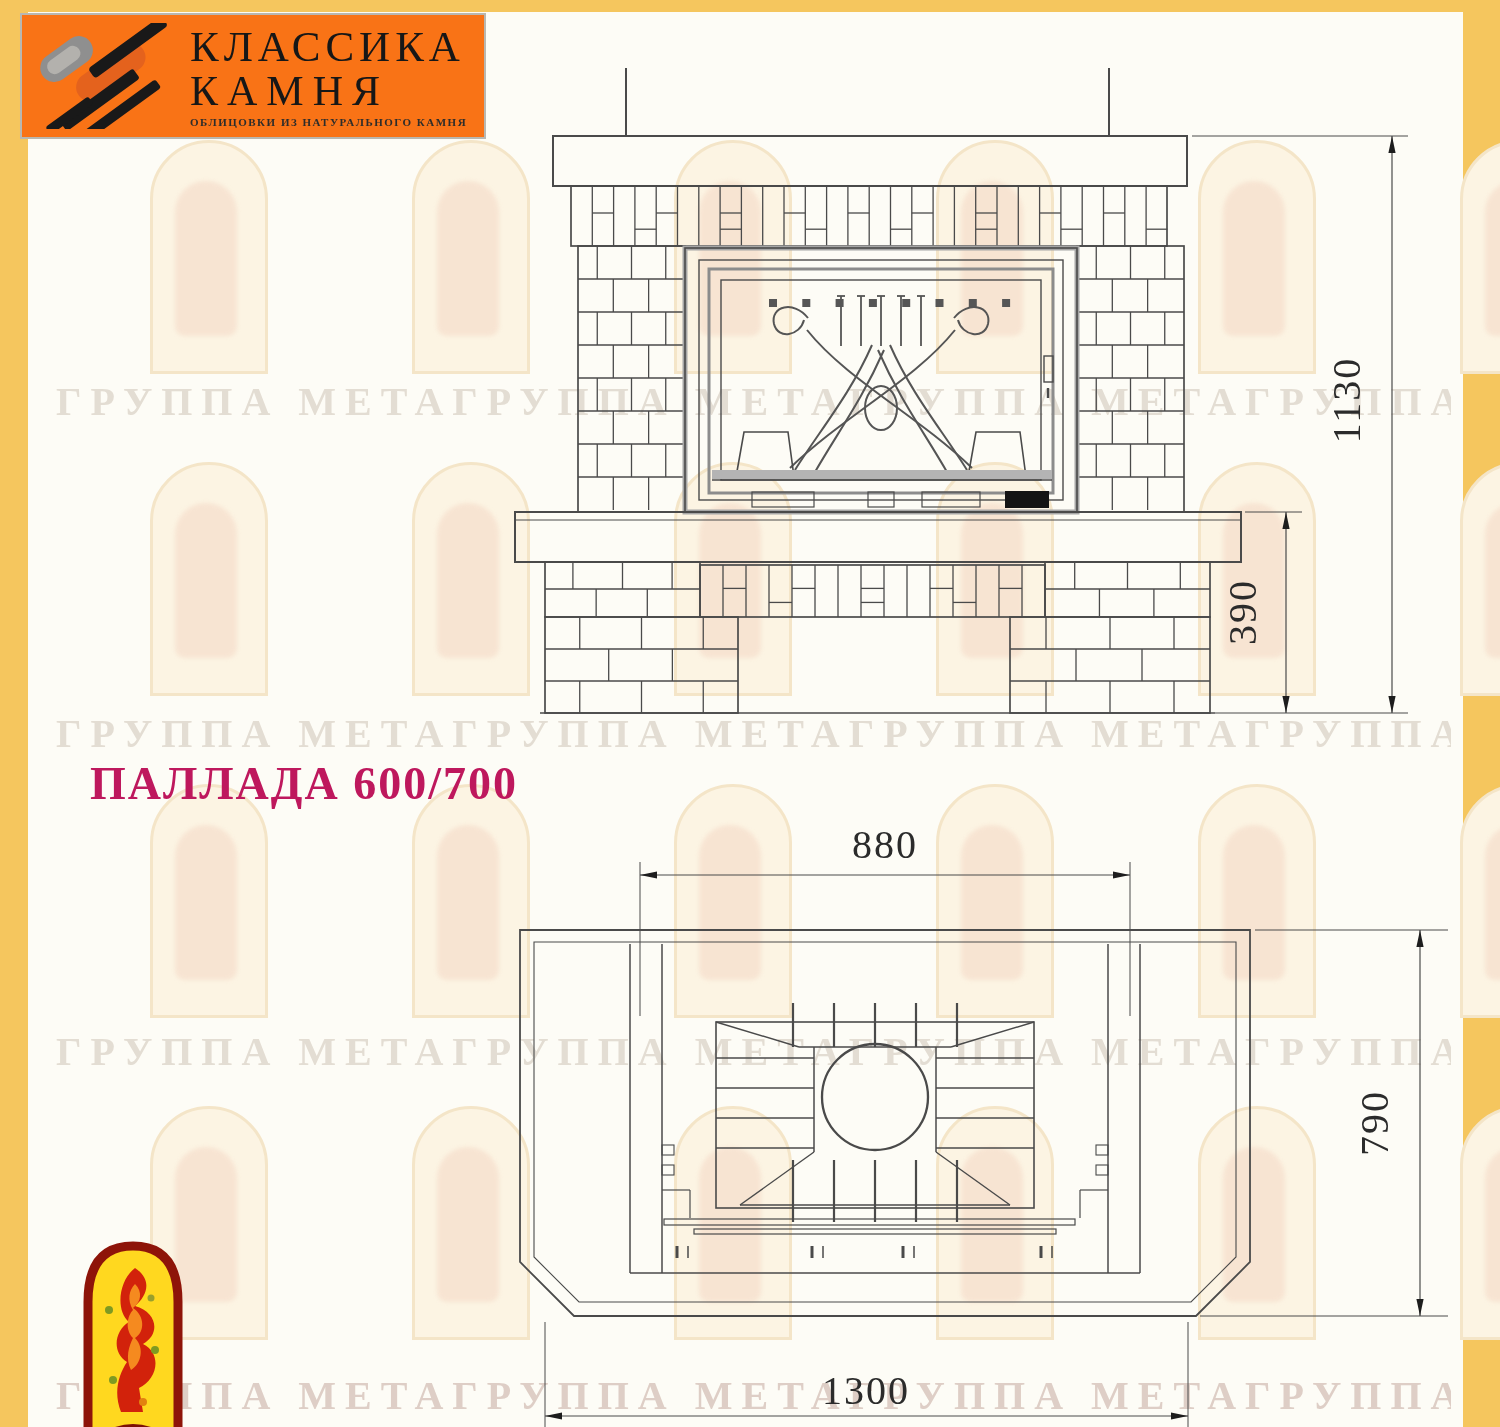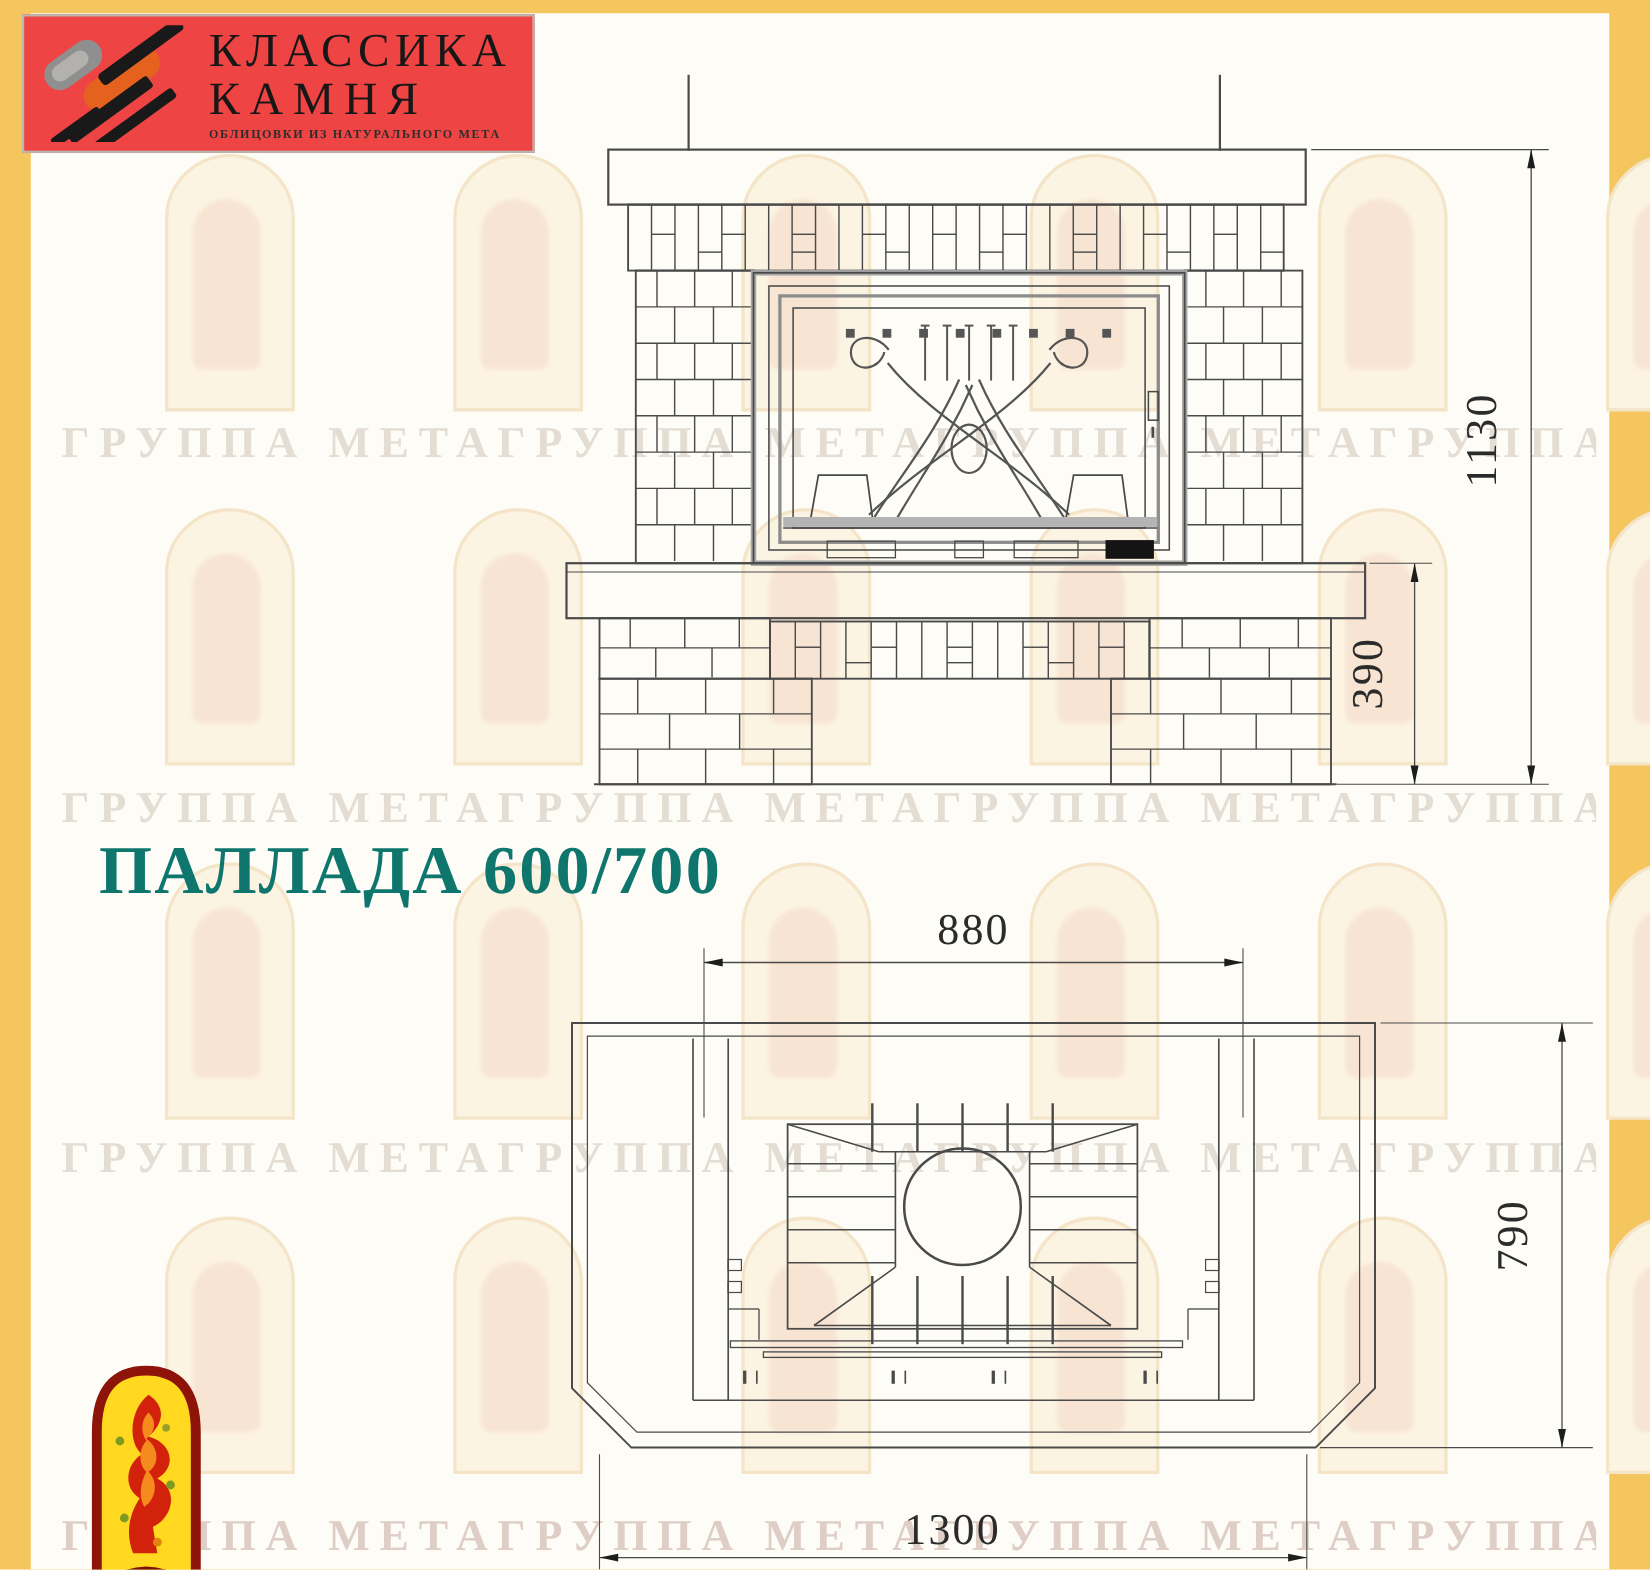--- a/index.html
+++ b/index.html
@@ -9,30 +9,30 @@
   
   .wm{position:absolute;inset:0;z-index:1;}
   .arch{position:absolute;width:112px;height:228px;border:3px solid #f4e5c8;
         border-radius:60px 60px 0 0;background:#fcf4e3;}
   .arch-fig{position:absolute;left:22px;top:38px;width:62px;height:155px;
         border-radius:32px 32px 10px 10px;background:#f6dfcd;opacity:.75;filter:blur(2px);}
   .wm-text{position:absolute;left:28px;width:1395px;white-space:nowrap;overflow:hidden;
         font:700 40px "Liberation Serif",serif;letter-spacing:9px;color:rgba(168,148,130,.30);}
   .wm-text.strong{color:rgba(178,142,132,.42);}
   
-  .brand{position:absolute;left:-8px;top:1px;width:462px;height:122px;background:#ef4444;
+  .brand{position:absolute;left:-8px;top:1px;width:462px;height:122px;background:#f97316;
         border:2px solid #b9b7b0;z-index:3;display:flex;align-items:center;}
   .brand-mark{width:160px;height:106px;flex:0 0 auto;margin-left:6px;}
   .brand-text{margin-left:2px;line-height:1;}
   .brand-l1{font-size:43px;letter-spacing:5px;color:#171717;}
   .brand-l2{font-size:42px;letter-spacing:9px;color:#171717;margin-top:2px;}
   .brand-tag{font:700 11px "Liberation Serif",serif;letter-spacing:1.5px;color:#2e2d2b;margin-top:4px;}
   
-  .title{position:absolute;left:62px;top:745px;z-index:3;font-weight:700;font-size:62px;
-        letter-spacing:2px;color:#0f766e;}
+  .title{position:absolute;left:62px;top:745px;z-index:3;font-weight:700;font-size:46px;
+        letter-spacing:2px;color:#be185d;}
   
   .draw{position:absolute;left:0;top:0;width:1500px;height:1427px;z-index:2;}
   .dim{font:40px "Liberation Serif",serif;fill:#2b2b2b;letter-spacing:2px;}
   
   .meta-logo{position:absolute;left:55px;top:1228px;width:100px;height:199px;z-index:4;}
 </style>
 </head>
 <body>
 
 <div class="page">
@@ -122,21 +122,21 @@
         <rect x="18" y="30" width="40" height="16" rx="8" transform="rotate(-36 38 38)" fill="#b3b1ad"></rect>
         <rect x="46" y="36" width="84" height="30" rx="15" transform="rotate(-36 88 51)" fill="#e4621d"></rect>
         <rect x="58" y="18" width="96" height="13" rx="4" transform="rotate(-36 106 24)" fill="#191919"></rect>
         <rect x="28" y="74" width="96" height="13" rx="3" transform="rotate(-36 76 80)" fill="#191919"></rect>
         <rect x="44" y="88" width="104" height="11" rx="3" transform="rotate(-36 96 93)" fill="#191919"></rect>
         <rect x="16" y="92" width="56" height="10" rx="3" transform="rotate(-36 44 97)" fill="#191919"></rect>
       </svg>
       <div class="brand-text">
         <div class="brand-l1">КЛАССИКА</div>
         <div class="brand-l2">КАМНЯ</div>
-        <div class="brand-tag">ОБЛИЦОВКИ ИЗ НАТУРАЛЬНОГО МЕТА</div>
+        <div class="brand-tag">ОБЛИЦОВКИ ИЗ НАТУРАЛЬНОГО КАМНЯ</div>
       </div>
     </div>
 
     <div class="title">ПАЛЛАДА 600/700</div>
 
     <svg class="meta-logo" viewBox="0 0 100 199">
       <path d="M5,199 V62 Q5,6 50,6 Q95,6 95,62 V199 Z" fill="#ffd81f" stroke="#8e1409" stroke-width="9"></path>
       <path d="M52,28 C70,40 64,56 52,66 C74,72 78,94 60,104 C80,114 74,140 56,148 L60,172 H38 C30,152 36,134 44,122 C28,112 32,90 46,82 C32,70 36,40 52,28 Z" fill="#d2220b"></path>
       <path d="M52,44 C60,52 58,62 50,68 C62,76 62,92 52,98 C62,108 58,124 48,130 C42,118 46,106 50,98 C42,90 44,76 50,70 C44,60 46,50 52,44 Z" fill="#f58a1f"></path>
       <path d="M10,199 q40,-30 80,0 z" fill="#7c1106"></path>

